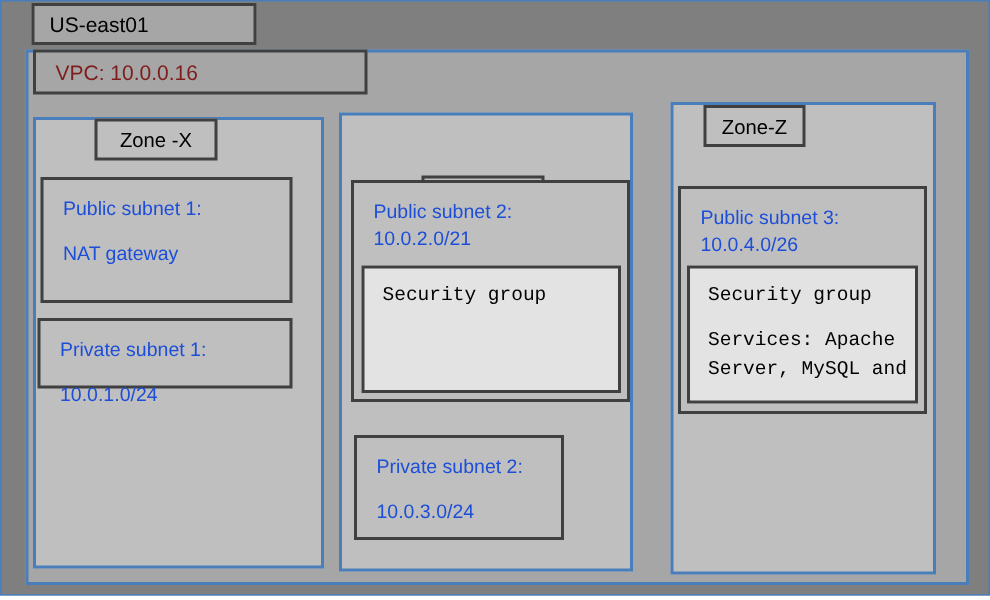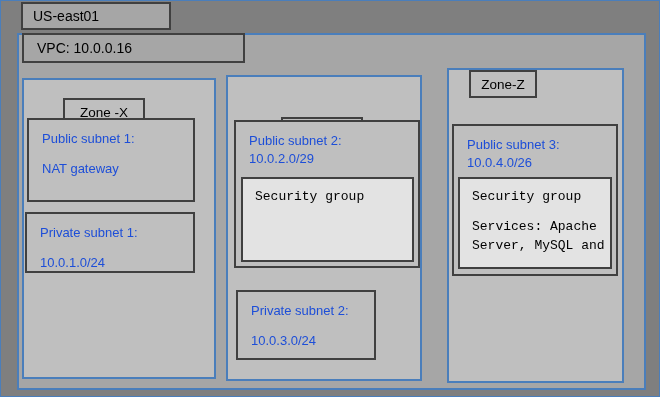--- a/index.html
+++ b/index.html
@@ -71,46 +71,46 @@
     color: #000000;
     margin-left: 16px;
   }
   .vpc-title {
     left: 22px;
     top: 33px;
     width: 223px;
     height: 30px;
     padding-left: 13px;
     font-size: 14px;
-    color: #000000;
+    color: #7f1d1d;
   }
   .zone-title {
     height: 28px;
     justify-content: center;
     font-size: 13.5px;
     color: #000000;
     background: #bfbfbf;
   }
-  .zone-title-x { left: 63px;  top: 79px; width: 82px; margin-top: 19px; }
+  .zone-title-x { left: 63px;  top: 79px; width: 82px; }
   .zone-title-y { left: 281px; top: 76px; width: 82px; margin-top: 41px; }
   .zone-title-z { left: 469px; top: 70px; width: 68px; }
 
   
   .subnet {
     position: absolute;
     box-sizing: border-box;
     background: #bfbfbf;
     border: 2px solid #404040;
     padding: 10px 0 0 13px;
     font-size: 13px;
     color: #1d4ed8;
     line-height: 1.42;
   }
   .pub1  { left: 27px;  top: 118px; width: 168px; height: 84px; }
-  .priv1 { left: 25px;  top: 212px; width: 170px; height: 61px; }
+  .priv1 { left: 25px;  top: 212px; width: 170px; height: 47px; }
   .pub2  { left: 234px; top: 120px; width: 186px; height: 148px; }
   .priv2 { left: 236px; top: 290px; width: 140px; height: 70px; }
   .pub3  { left: 452px; top: 124px; width: 166px; height: 152px; }
 
   .subnet .line { display: block; }
   .subnet .gap  { display: block; height: 12px; }
 
   
   .secgroup {
     position: absolute;
@@ -166,21 +166,21 @@
   </div>
 
   <div class="subnet priv1">
     <span class="line">Private subnet 1:</span>
     <span class="gap"></span>
     <span class="line">10.0.1.0/24</span>
   </div>
 
   <div class="subnet pub2">
     <span class="line">Public subnet 2:</span>
-    <span class="line">10.0.2.0/29</span>
+    <span class="line">10.0.2.0/21</span>
   </div>
 
   <div class="secgroup sg-y">
     <span class="line">Security group</span>
     <span class="gap"></span>
   </div>
 
   <div class="subnet priv2">
     <span class="line">Private subnet 2:</span>
     <span class="gap"></span>

